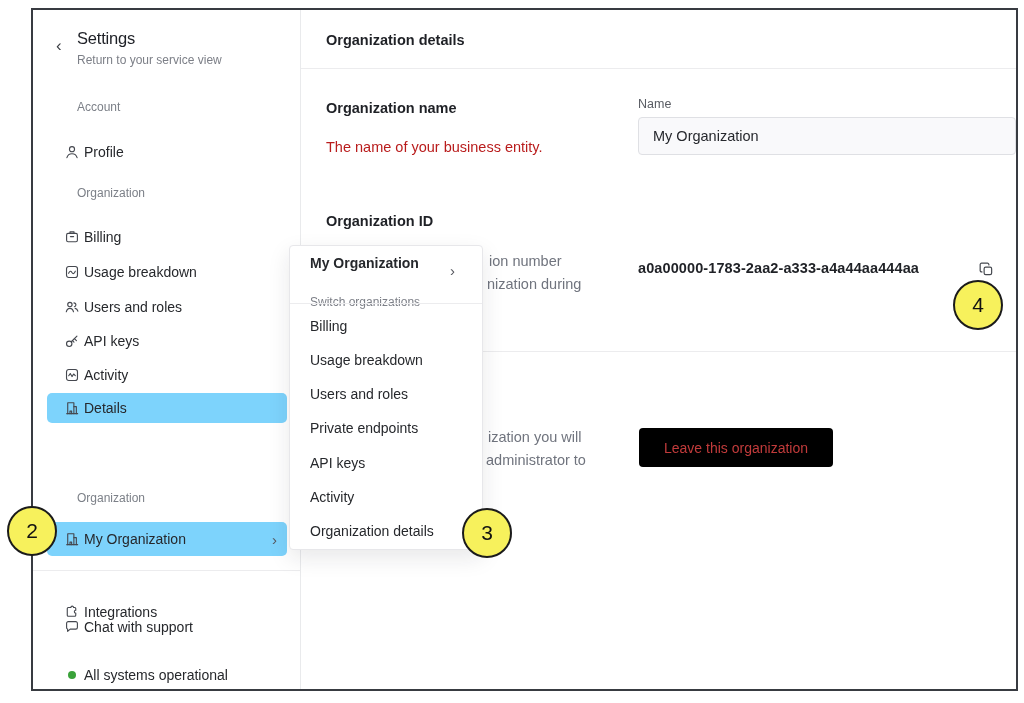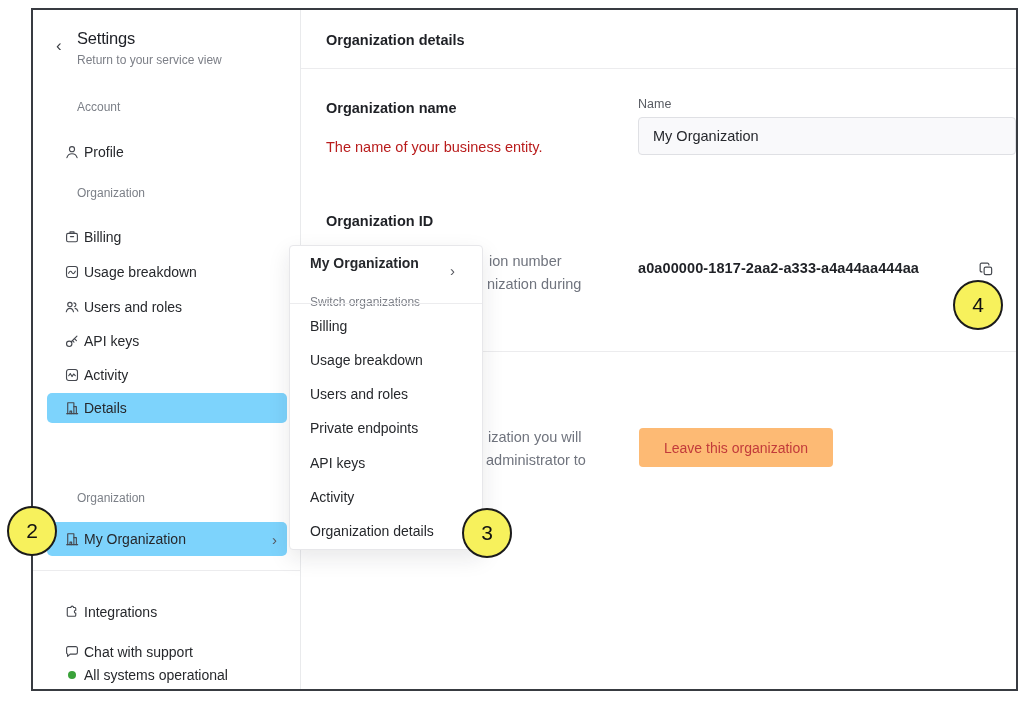--- a/index.html
+++ b/index.html
@@ -29,21 +29,21 @@
   .main-header { position:absolute; left:25px; top:22px; font-size:14.5px; font-weight:700; color:#1f2126; }
   .divider { position:absolute; left:0; right:0; height:1px; background:#ececee; }
   .sec-title { position:absolute; left:25px; font-size:14.5px; font-weight:700; color:#1f2126; }
   .sec-desc { position:absolute; left:25px; font-size:14.5px; color:#b91c1c; }
   .frag { position:absolute; font-size:14.5px; color:#70747e; line-height:23px; white-space:nowrap; }
   .field-label { position:absolute; left:337px; top:87px; font-size:12.5px; color:#595c63; }
   .name-input { position:absolute; left:337px; right:0; top:107px; height:38px; background:#f9f9fb; border:1px solid #dfe0e4; border-radius:4px; font-family:"Liberation Sans", sans-serif; font-size:14.5px; color:#26282d; padding:0 14px; outline:none; }
   .org-id { position:absolute; left:337px; top:250px; font-size:14.5px; font-weight:700; color:#1f2126; letter-spacing:.1px; white-space:nowrap; }
   .copy-btn { position:absolute; left:674px; top:248px; width:22px; height:22px; display:flex; align-items:center; justify-content:center; cursor:pointer; background:none; border:none; }
   .copy-btn svg { width:19px; height:19px; stroke:#45484f; fill:none; stroke-width:1.5; stroke-linecap:round; stroke-linejoin:round; }
-  .leave-btn { position:absolute; left:338px; top:418px; height:39px; padding:0 25px; background:#fdba74; color:#c23b3b; border:none; border-radius:4px; font-family:"Liberation Sans", sans-serif; font-size:14px; font-weight:500; cursor:pointer; }
+  .leave-btn { position:absolute; left:338px; top:418px; height:39px; padding:0 25px; background:#000000; color:#c23b3b; border:none; border-radius:4px; font-family:"Liberation Sans", sans-serif; font-size:14px; font-weight:500; cursor:pointer; }
 
   
   .dropdown { position:absolute; left:256px; top:235px; width:194px; height:305px; background:#ffffff; border:1px solid #e7e7ea; border-radius:4px; box-shadow:0 8px 22px rgba(25,28,36,.10); z-index:50; }
   .dd-title { position:absolute; left:20px; top:9px; font-size:14px; font-weight:600; color:#26282c; cursor:pointer; }
   .dd-sub { position:absolute; left:20px; top:30px; font-size:12px; color:#7c7f87;margin-top:19px; }
   .dd-chev { position:absolute; left:160px; top:16px; font-size:15px; color:#56585f; cursor:pointer; }
   .dd-divider { position:absolute; left:0; right:0; top:57px; height:1px; background:#ececee; }
   .dd-item { position:absolute; left:0; width:100%; height:34px; display:flex; align-items:center; padding:0 20px; font-size:14px; color:#26282c; cursor:pointer; white-space:nowrap; }
 
   
@@ -154,21 +154,21 @@
       <div class="sb-divider"></div>
 
       <div class="sb-row" style="top:580px">
         <span class="icon18">
           <svg viewBox="0 0 24 24">
               <path d="M9.3 6h1.2a1.8 1.8 0 1 1 3.6 0h1.6a1.3 1.3 0 0 1 1.3 1.3v2.3a1.9 1.9 0 1 0 0 3.8v3a1.3 1.3 0 0 1-1.3 1.3H7a1.3 1.3 0 0 1-1.3-1.3V7.3A1.3 1.3 0 0 1 7 6z"></path>
             </svg>
         </span>
         <span>Integrations</span>
       </div>
-      <div class="sb-row" style="top:620px">
+      <div class="sb-row" style="top:595px">
         <span class="icon18">
           <svg viewBox="0 0 24 24">
               <path d="M4.8 7a2.2 2.2 0 0 1 2.2-2.2h10A2.2 2.2 0 0 1 19.2 7v5.6a2.2 2.2 0 0 1-2.2 2.2H9.6l-3.4 3v-3h-.2a2.2 2.2 0 0 1-1.2-2.2z"></path>
             </svg>
         </span>
         <span>Chat with support</span>
       </div>
       <div class="sb-row" style="top:643px">
         <span class="icon18">
             <span class="status-dot"></span>
@@ -182,21 +182,21 @@
       <div class="divider" style="top:58px"></div>
 
       <div class="sec-title" style="top:90px">Organization name</div>
       <div class="sec-desc" style="top:129px">The name of your business entity.</div>
       <div class="field-label">Name</div>
       <input class="name-input" type="text" value="My Organization" style="">
 
       <div class="sec-title" style="top:203px">Organization ID</div>
       <div class="frag" style="left:188px; top:240px">ion number</div>
       <div class="frag" style="left:186px; top:263px">nization during</div>
-      <div class="org-id">a0a00000-1817-2aa2-a333-a4a44aa444aa</div>
+      <div class="org-id">a0a00000-1783-2aa2-a333-a4a44aa444aa</div>
       <button class="copy-btn">
         <svg viewBox="0 0 24 24">
             <rect x="9" y="9" width="9.5" height="9.5" rx="2"></rect>
             <path d="M6.3 15h-.5A1.8 1.8 0 0 1 4 13.2V5.8A1.8 1.8 0 0 1 5.8 4h7.4A1.8 1.8 0 0 1 15 5.8v.5"></path>
           </svg>
       </button>
 
       <div class="divider" style="top:341px"></div>
 
       <div class="frag" style="left:187px; top:416px">ization you will</div>

